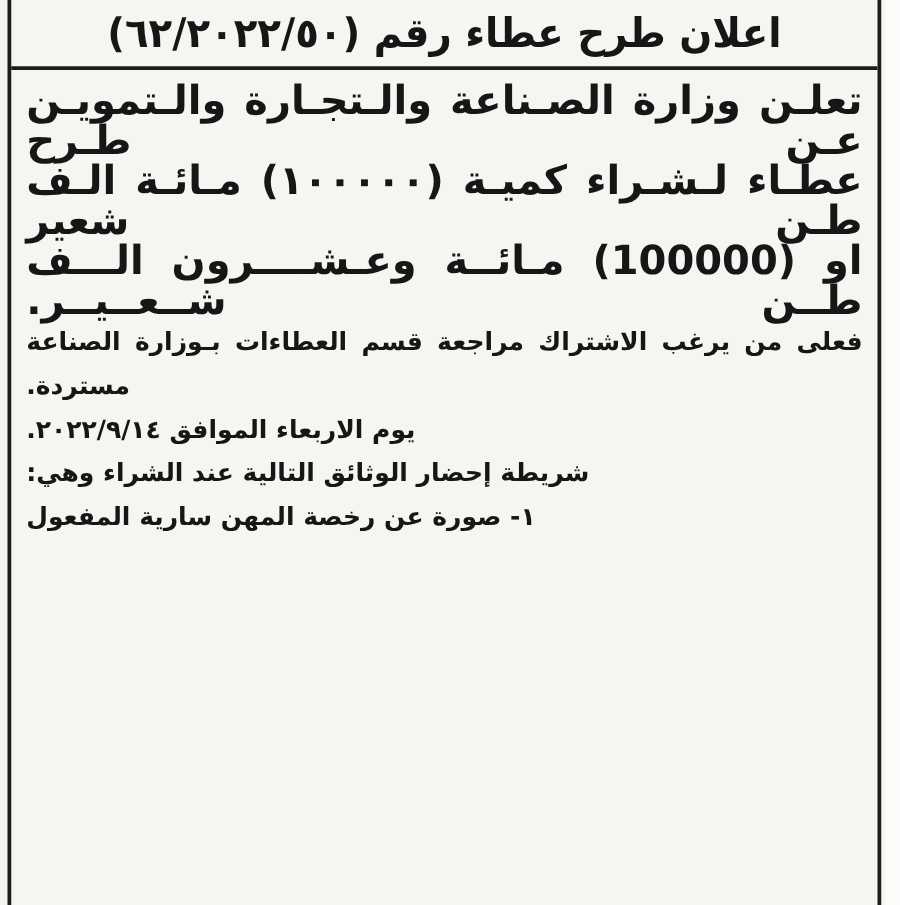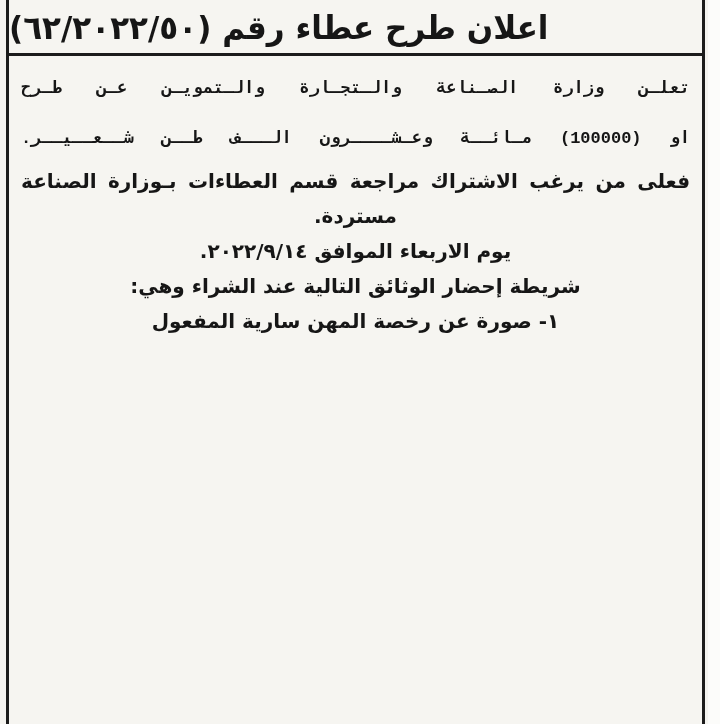--- a/index.html
+++ b/index.html
@@ -34,65 +34,65 @@
     background: #f6f5f1;
     box-sizing: border-box;
     color: #161616;
   }
   .title-box {
     height: 56px;
     border-bottom: 3px solid #1c1c1c;
     box-sizing: border-box;
     display: flex;
     align-items: center;
-    justify-content: flex-end;
+    justify-content: center;
   }
   .ad-title {
     font-size: 31px;
     font-weight: 700;
     letter-spacing: 0.5px;
     white-space: nowrap;
     transform: scaleY(1.05);
   }
   .ad-body {
     padding: 8px 12px 0 12px;
   }
   .line {
     font-weight: 700;
     font-size: 20px;
     line-height: 35px;
     text-justify: inter-word;
   }
   .line.big {
-    font-size: 17px;
-    line-height: 50px;
-    font-family: Liberation Mono, monospace;
+    font-size: 32px;
+    line-height: 32px;
   }
   .line.justify {
     text-align: justify;
     text-align-last: justify;
   }
   .line.right {
-    text-align: center;
+    text-align: left;
   }
 </style>
 </head>
 <body>
 
 <div class="scan-page">
   <div class="scan-edge-right"></div>
 
   <div class="ad-frame">
 
     <div class="title-box">
       <div class="ad-title">اعلان طرح عطاء رقم (٦٢/٢٠٢٢/٥٠)</div>
     </div>
 
     <div class="ad-body">
       <div class="line big justify">تعلـن وزارة الصـناعة والـتجـارة والـتمويـن عـن طـرح</div>
+      <div class="line big justify">عطـاء لـشـراء كميـة (١٠٠٠٠٠) مـائـة الـف طـن شعير</div>
       <div class="line big justify">او (100000) مـائــة وعـشــــرون الـــف طــن شــعــيــر.</div>
       <div class="line justify">فعلى من يرغب الاشتراك مراجعة قسم العطاءات بـوزارة الصناعة</div>
       <div class="line right">مستردة.</div>
       <div class="line right">يوم الاربعاء الموافق ٢٠٢٢/٩/١٤.</div>
       <div class="line right">شريطة إحضار الوثائق التالية عند الشراء وهي:</div>
       <div class="line right">١- صورة عن رخصة المهن سارية المفعول</div>
 
     </div>
 
   </div>

